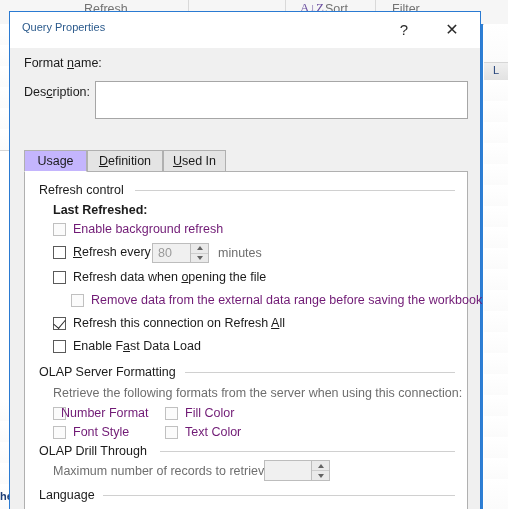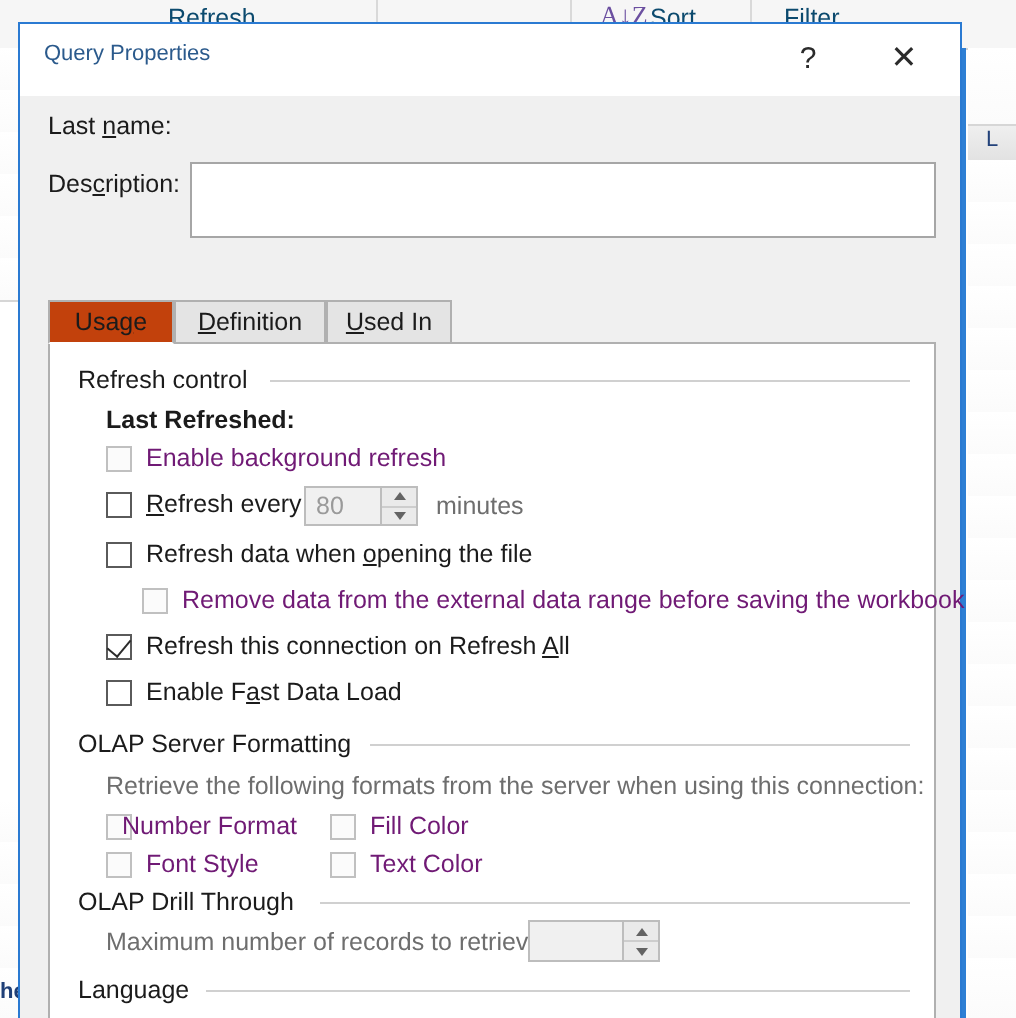--- a/index.html
+++ b/index.html
@@ -27,21 +27,21 @@
     position: absolute;
     left: 0; top: 0;
     width: 508px; height: 24px;
     background: #f6f6f6;
     border-bottom: 1px solid #d4d4d4;
   }
   .ribbon-label {
     position: absolute;
     top: 0px;
     font-size: 12.5px;
-    color: #0c4a6e;
+    color: #737373;
     white-space: nowrap;
   }
   .ribbon-sep {
     position: absolute;
     top: 0px;
     width: 1px; height: 24px;
     background: #d9d9d9;
   }
   .sort-az {
     position: absolute;
@@ -167,21 +167,21 @@
     box-sizing: border-box;
     font-size: 12.5px;
     line-height: 20px;
     text-align: center;
     color: #1b1b1b;
     background: #e4e4e4;
     border: 1px solid #b0b0b0;
     cursor: default;
   }
   .tab.active {
-    background: #c2410c;
+    background: #c4b5fd;
     border-bottom: 1px solid #ffffff;
     z-index: 3;
   }
   .tab-panel {
     position: absolute;
     left: 14px;
     top: 123px;
     width: 444px;
     height: 352px;
     background: #ffffff;
@@ -343,21 +343,21 @@
 <div id="dialog">
 
   <div class="titlebar">
     <div class="dlg-title">Query Properties</div>
     <div class="title-btn" id="help-btn">?</div>
     <div class="title-btn" id="close-btn">✕</div>
   </div>
 
   <div class="dlg-body">
 
-    <div class="field-label" style="left:14px;top:8px;"><span>Last </span><u>n</u><span>ame:</span></div>
+    <div class="field-label" style="left:14px;top:8px;"><span>Format </span><u>n</u><span>ame:</span></div>
 
     <div class="field-label" style="left:14px;top:37px;"><span>Des</span><u>c</u><span>ription:</span></div>
     <div class="txtbox" style="left:85px;top:33px;width:373px;height:38px;"></div>
 
     <div class="tabstrip">
       <div class="tab active" style="left:0;width:63px;"><span>Usa</span><u>g</u><span>e</span></div>
       <div class="tab" style="left:63px;width:76px;"><span></span><u>D</u><span>efinition</span></div>
       <div class="tab" style="left:139px;width:63px;"><span></span><u>U</u><span>sed In</span></div>
     </div>
 

